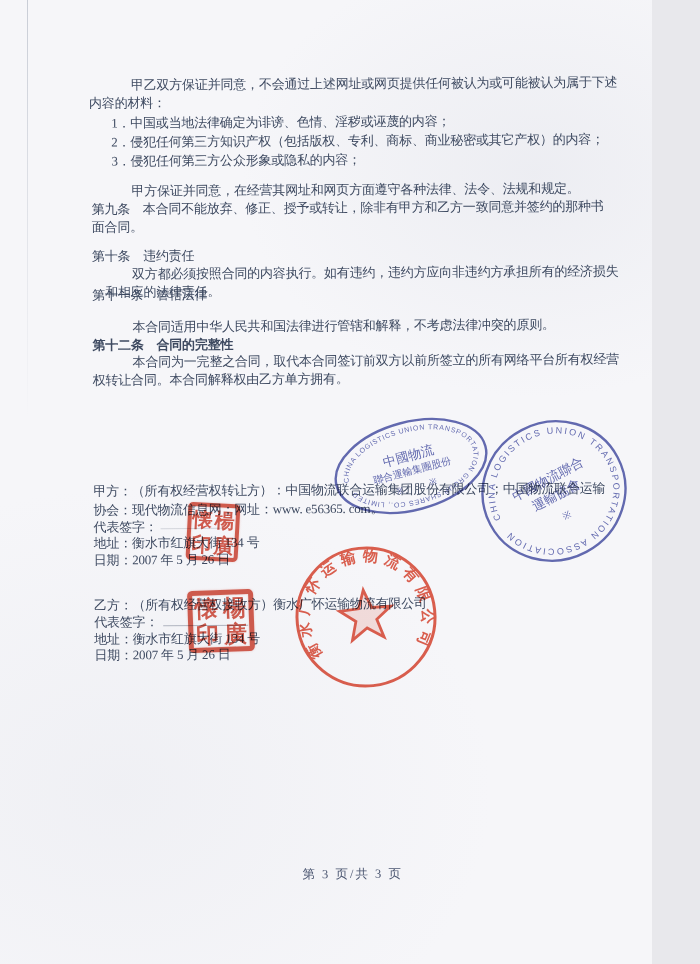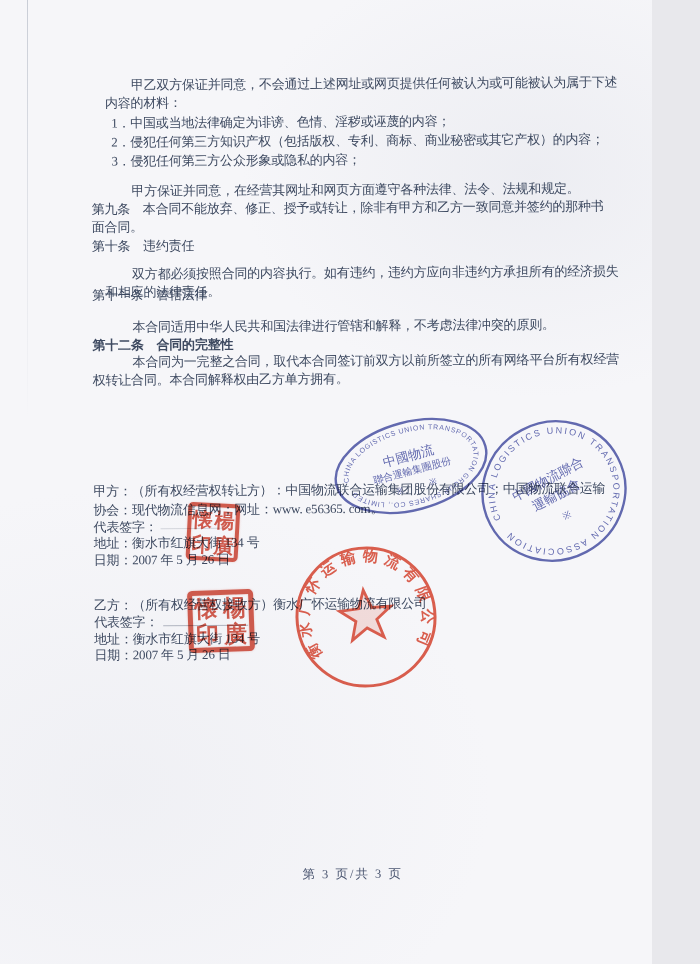--- a/index.html
+++ b/index.html
@@ -47,28 +47,28 @@
   .red-stamp{opacity:.85;}
 </style>
 </head>
 <body>
 
 <div class="scan">
 
   <div class="text-layer">
     <div id="lines">
         <div class="tline" style="left: 133px; top: 76px;">甲乙双方保证并同意，不会通过上述网址或网页提供任何被认为或可能被认为属于下述</div>
-        <div class="tline" style="left: 107px; top: 94px;">内容的材料：</div>
+        <div class="tline" style="left: 91px; top: 94px;">内容的材料：</div>
         <div class="tline" style="left: 113px; top: 114px;">1．中国或当地法律确定为诽谤、色情、淫秽或诬蔑的内容；</div>
         <div class="tline" style="left: 113px; top: 133px;">2．侵犯任何第三方知识产权（包括版权、专利、商标、商业秘密或其它产权）的内容；</div>
         <div class="tline" style="left: 113px; top: 152px;">3．侵犯任何第三方公众形象或隐私的内容；</div>
         <div class="tline" style="left: 133px; top: 182px;">甲方保证并同意，在经营其网址和网页方面遵守各种法律、法令、法规和规定。</div>
         <div class="tline" style="left: 93px; top: 200px;">第九条　本合同不能放弃、修正、授予或转让，除非有甲方和乙方一致同意并签约的那种书</div>
         <div class="tline" style="left: 93px; top: 218px;">面合同。</div>
-        <div class="tline" style="left: 93px; top: 237px;">第十条　违约责任</div>
+        <div class="tline" style="left: 93px; top: 247px;">第十条　违约责任</div>
         <div class="tline" style="left: 133px; top: 265px;">双方都必须按照合同的内容执行。如有违约，违约方应向非违约方承担所有的经济损失</div>
         <div class="tline" style="left: 93px; top: 283px; margin-left: 13px;">和相应的法律责任。</div>
         <div class="tline" style="left: 93px; top: 286px;">第十一条　管辖法律</div>
         <div class="tline" style="left: 133px; top: 318px;">本合同适用中华人民共和国法律进行管辖和解释，不考虑法律冲突的原则。</div>
         <div class="tline" style="left: 93px; top: 336px; font-weight: bold;">第十二条　合同的完整性</div>
         <div class="tline" style="left: 133px; top: 353px;">本合同为一完整之合同，取代本合同签订前双方以前所签立的所有网络平台所有权经营</div>
         <div class="tline" style="left: 93px; top: 371px;">权转让合同。本合同解释权由乙方单方拥有。</div>
         <div class="tline" style="left: 93px; top: 482px;">甲方：（所有权经营权转让方）：中国物流联合运输集团股份有限公司；中国物流联合运输</div>
         <div class="tline" style="left: 93px; top: 501px;">协会：现代物流信息网；网址：www. e56365. com。</div>
         <div class="tline" style="left: 93px; top: 518px;">代表签字：</div>

